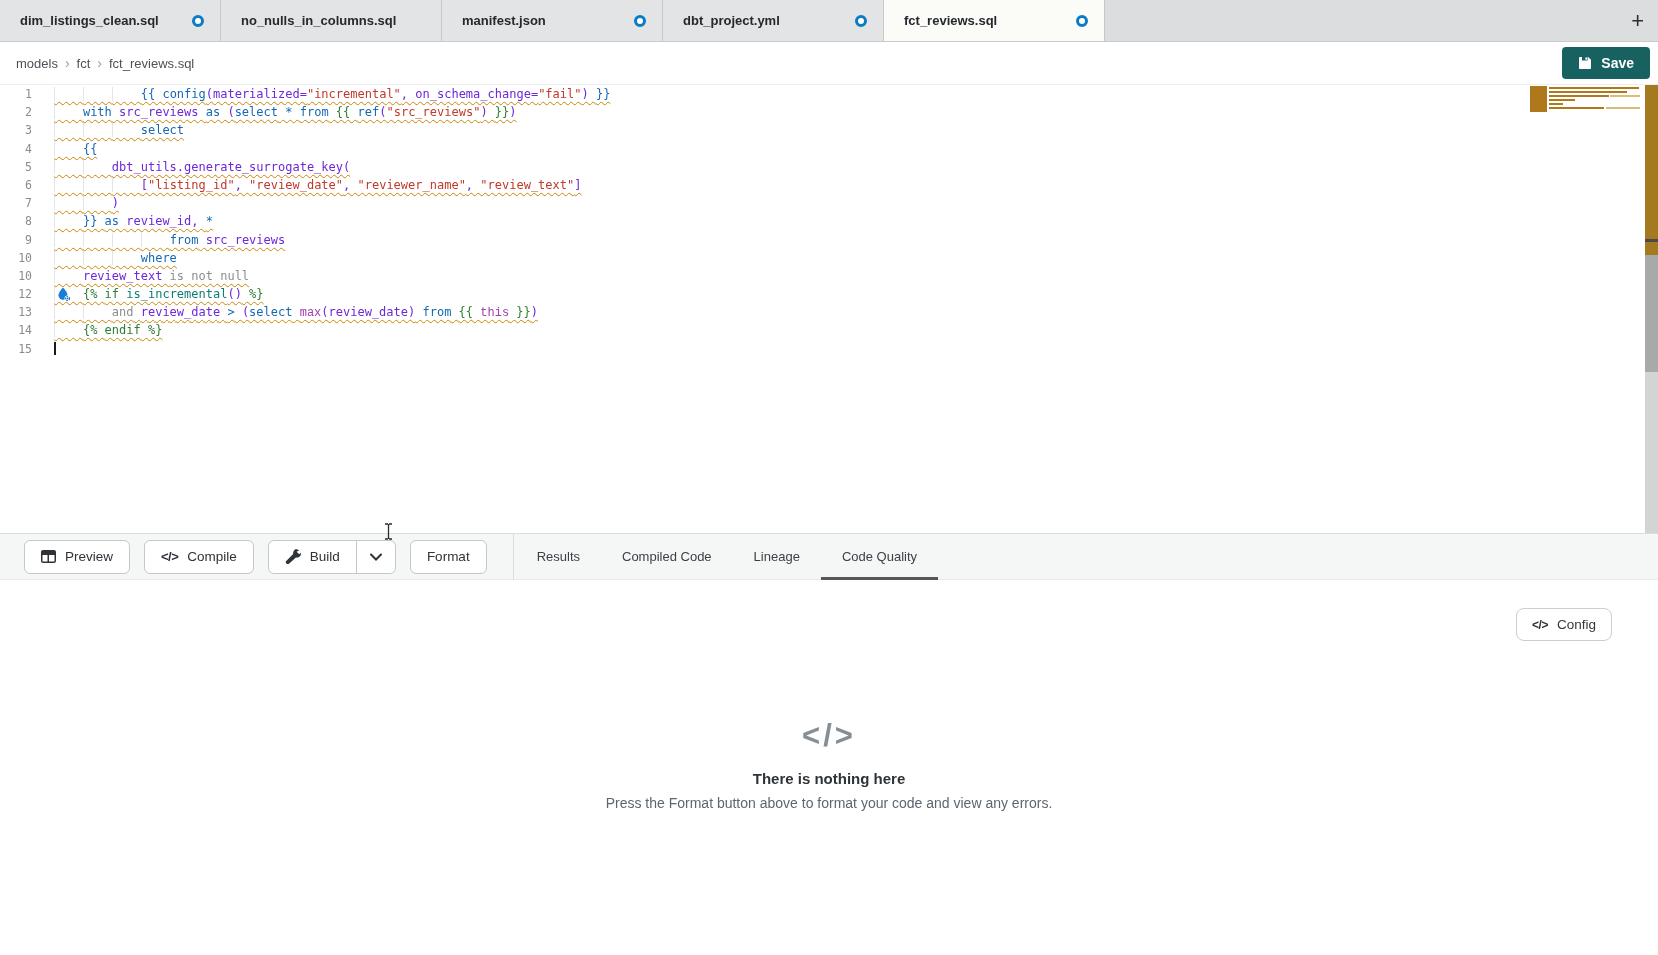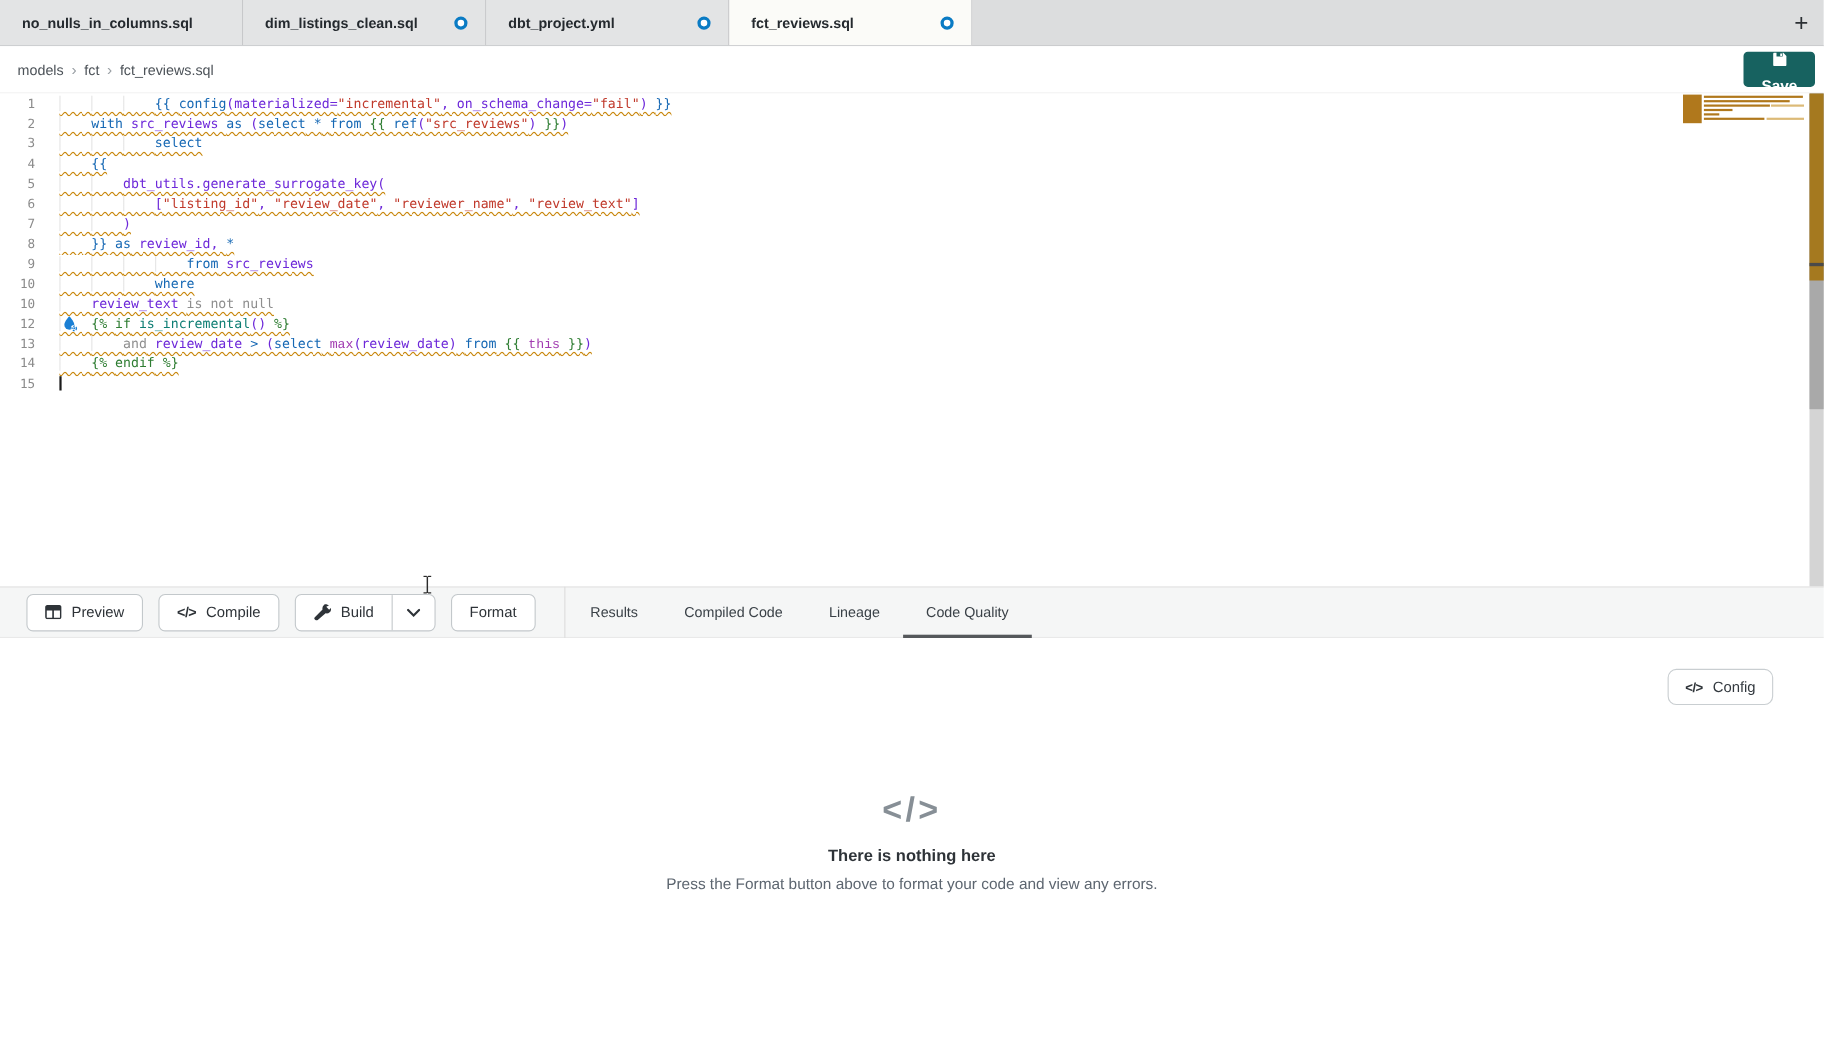--- a/index.html
+++ b/index.html
@@ -16,21 +16,21 @@
   .plusarea { flex:1; display:flex; align-items:center; justify-content:flex-end; padding-right:14px; }
   .plusbtn { font-size:22px; font-weight:400; color:#2b2f33; cursor:pointer; line-height:1; }
 
   
   .crumbrow { height:43px; display:flex; align-items:center; background:#fff; padding:0 8px 0 16px;
     border-bottom:1px solid #efefef; }
   .crumb { font-size:13px; color:#4c5258; }
   .crumb-sep { color:#9aa0a5; margin:0 7px; font-size:14px; }
   .savebtn { margin-left:auto; display:flex; align-items:center; gap:9px; background:#176260;
     color:#fff; font-size:14px; font-weight:700; border:none; border-radius:4px;
-    height:32px; padding:0 16px; cursor:pointer;flex-direction:column; }
+    height:32px; padding:0 16px; cursor:pointer; }
 
   
   .editor { position:relative; height:448px; background:#fff;
     font-family:"DejaVu Sans Mono","Liberation Mono",monospace; font-size:12px; }
   .cline { position:relative; display:flex; height:18.2px; line-height:18.2px; }
   .gut { width:32px; text-align:right; color:#8b8b8b; font-size:11.5px; flex:0 0 32px;
     font-family:"DejaVu Sans Mono",monospace; }
   .code { margin-left:22px; white-space:pre; color:#1f1f1f; }
   .squig { text-decoration-line:underline; text-decoration-style:wavy;
     text-decoration-color:#c8860b; text-decoration-thickness:1px; text-underline-offset:3px; }
@@ -78,24 +78,28 @@
     font-family:"Liberation Sans",sans-serif; }
   .empty-title { margin-top:16px; font-size:15px; font-weight:700; color:#2e3338; }
   .empty-sub { margin-top:8px; font-size:14px; color:#5d6670; }
 </style>
 </head>
 <body>
 
 <div class="tabbar" id="tabbar">
 
   <div class="ftab">
+      <span>dim_listings_clean.sql</span>
+      <span class="dot"></span>
+    </div>
+    <div class="ftab">
       <span>no_nulls_in_columns.sql</span>
     </div>
     <div class="ftab">
-      <span>dim_listings_clean.sql</span>
+      <span>manifest.json</span>
       <span class="dot"></span>
     </div>
     <div class="ftab">
       <span>dbt_project.yml</span>
       <span class="dot"></span>
     </div>
     <div class="ftab active">
       <span>fct_reviews.sql</span>
       <span class="dot"></span>
     </div>

